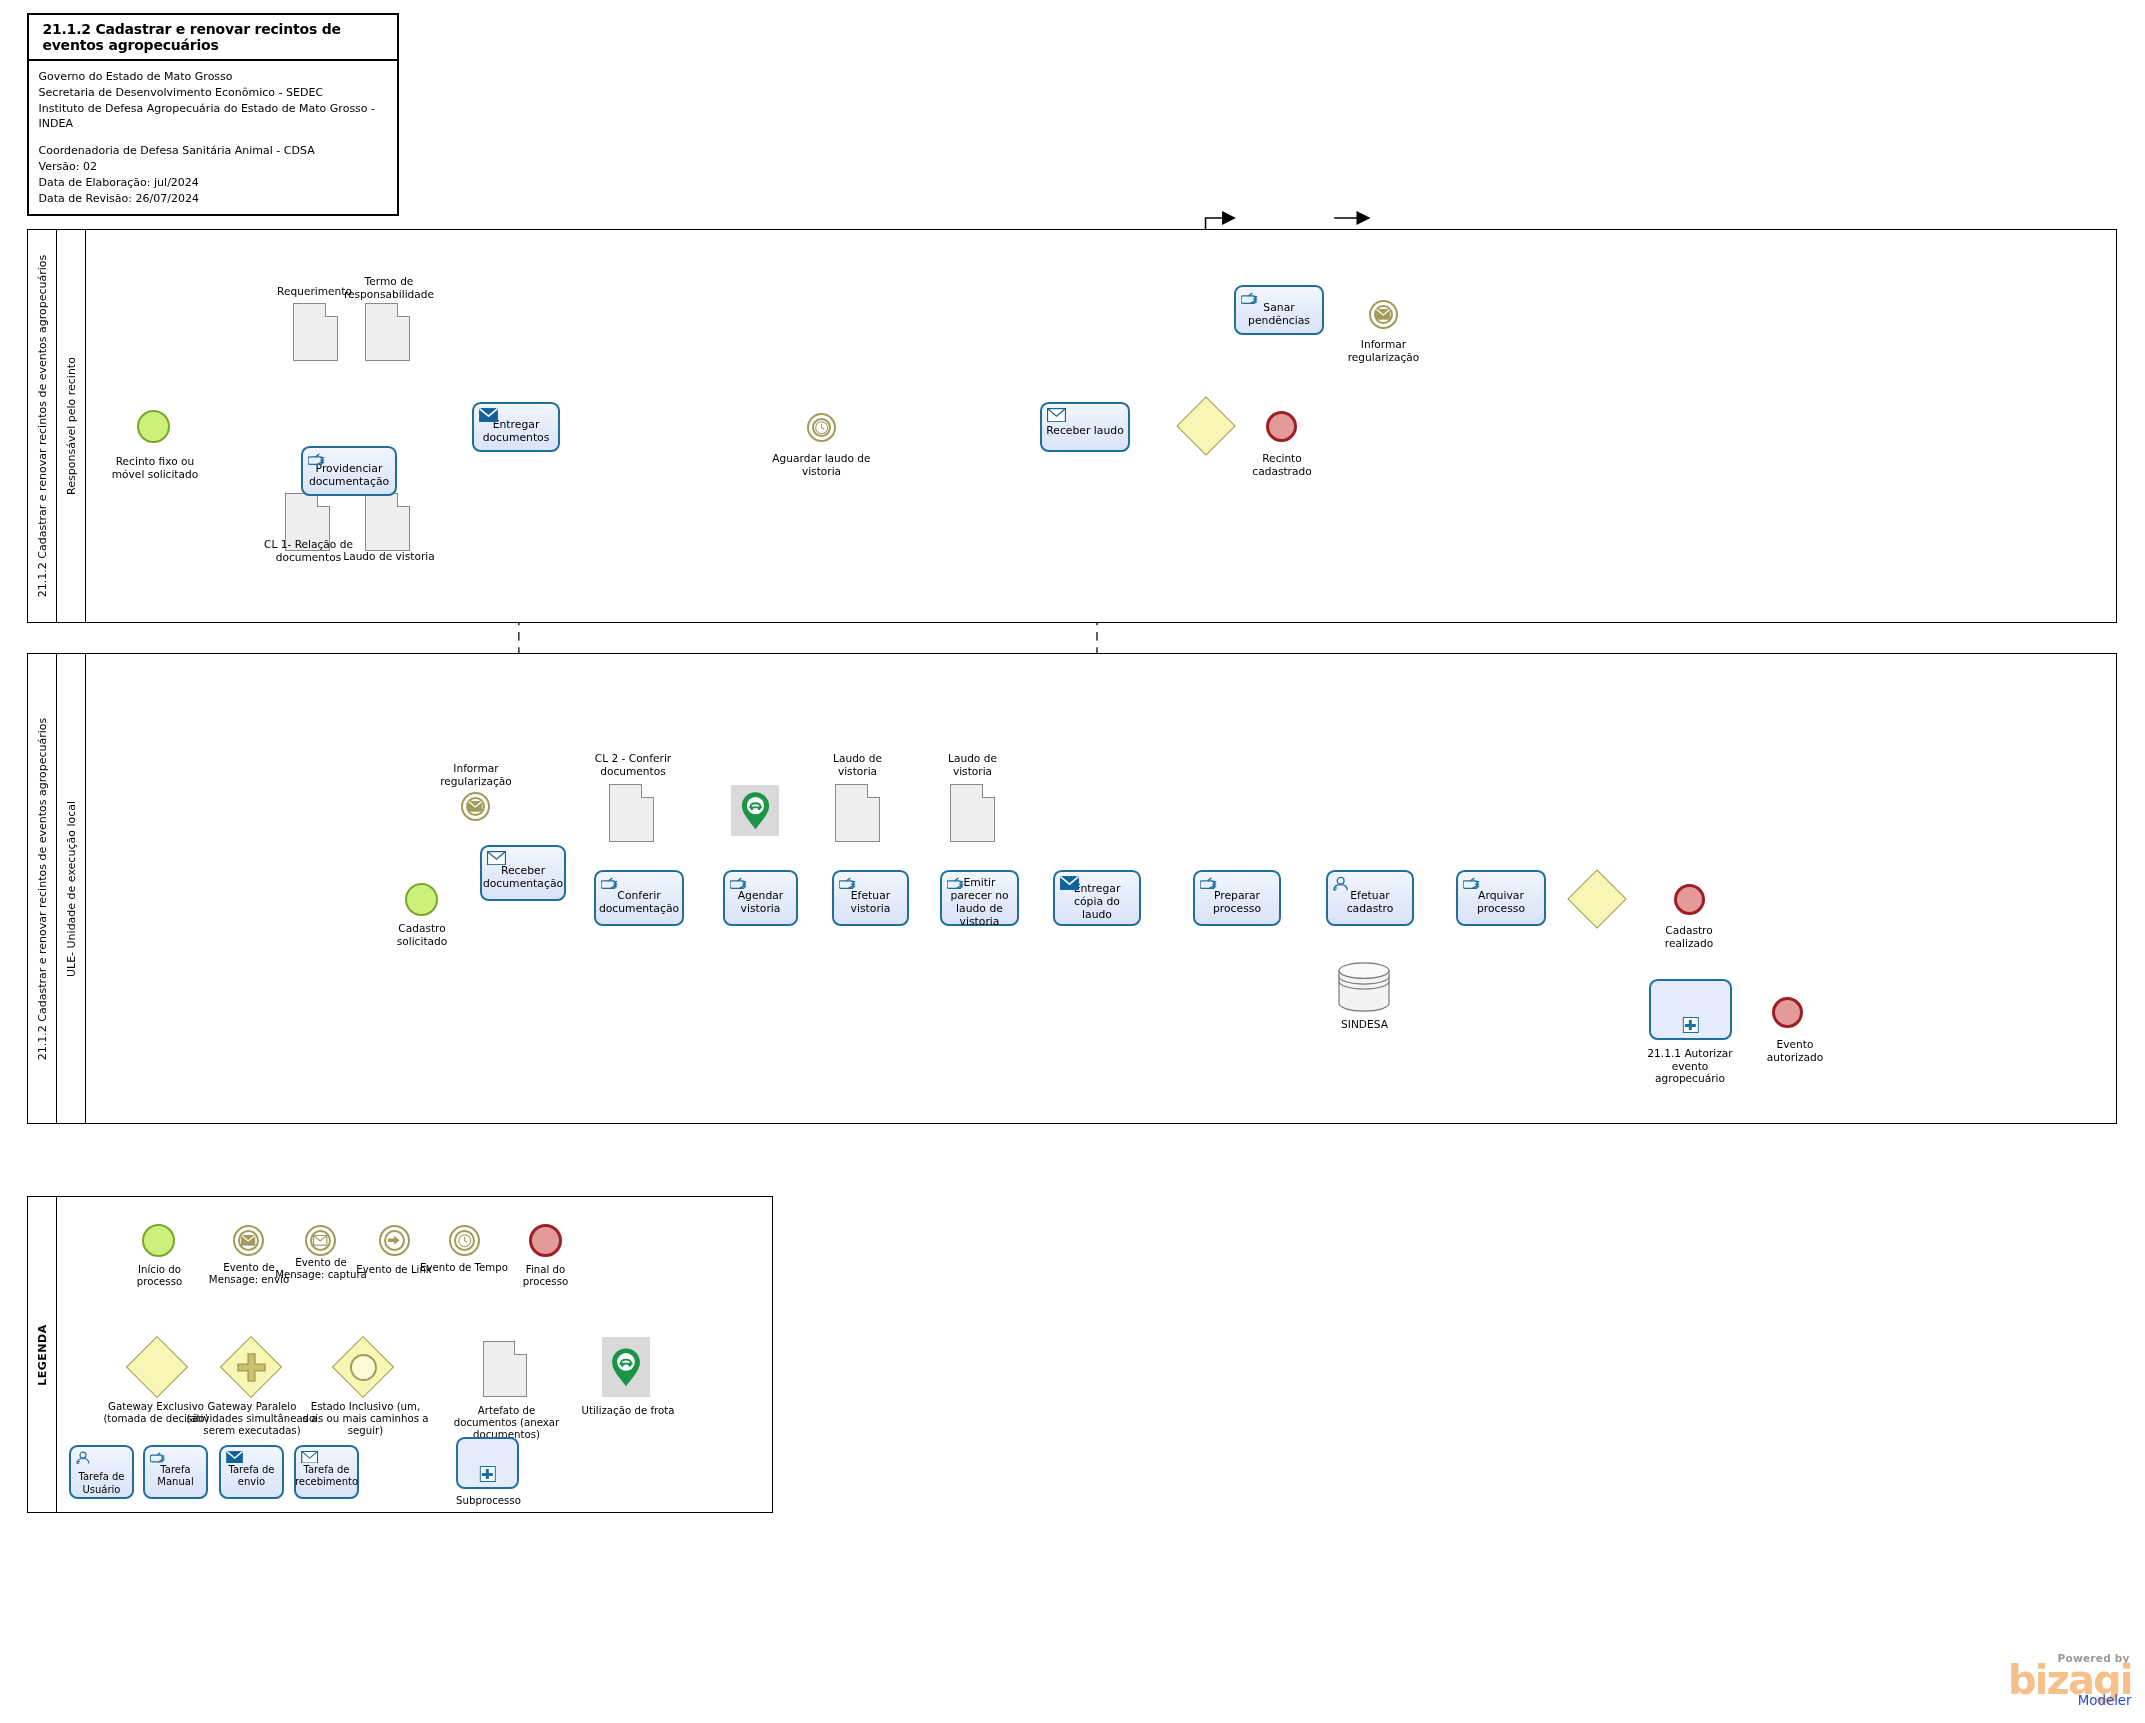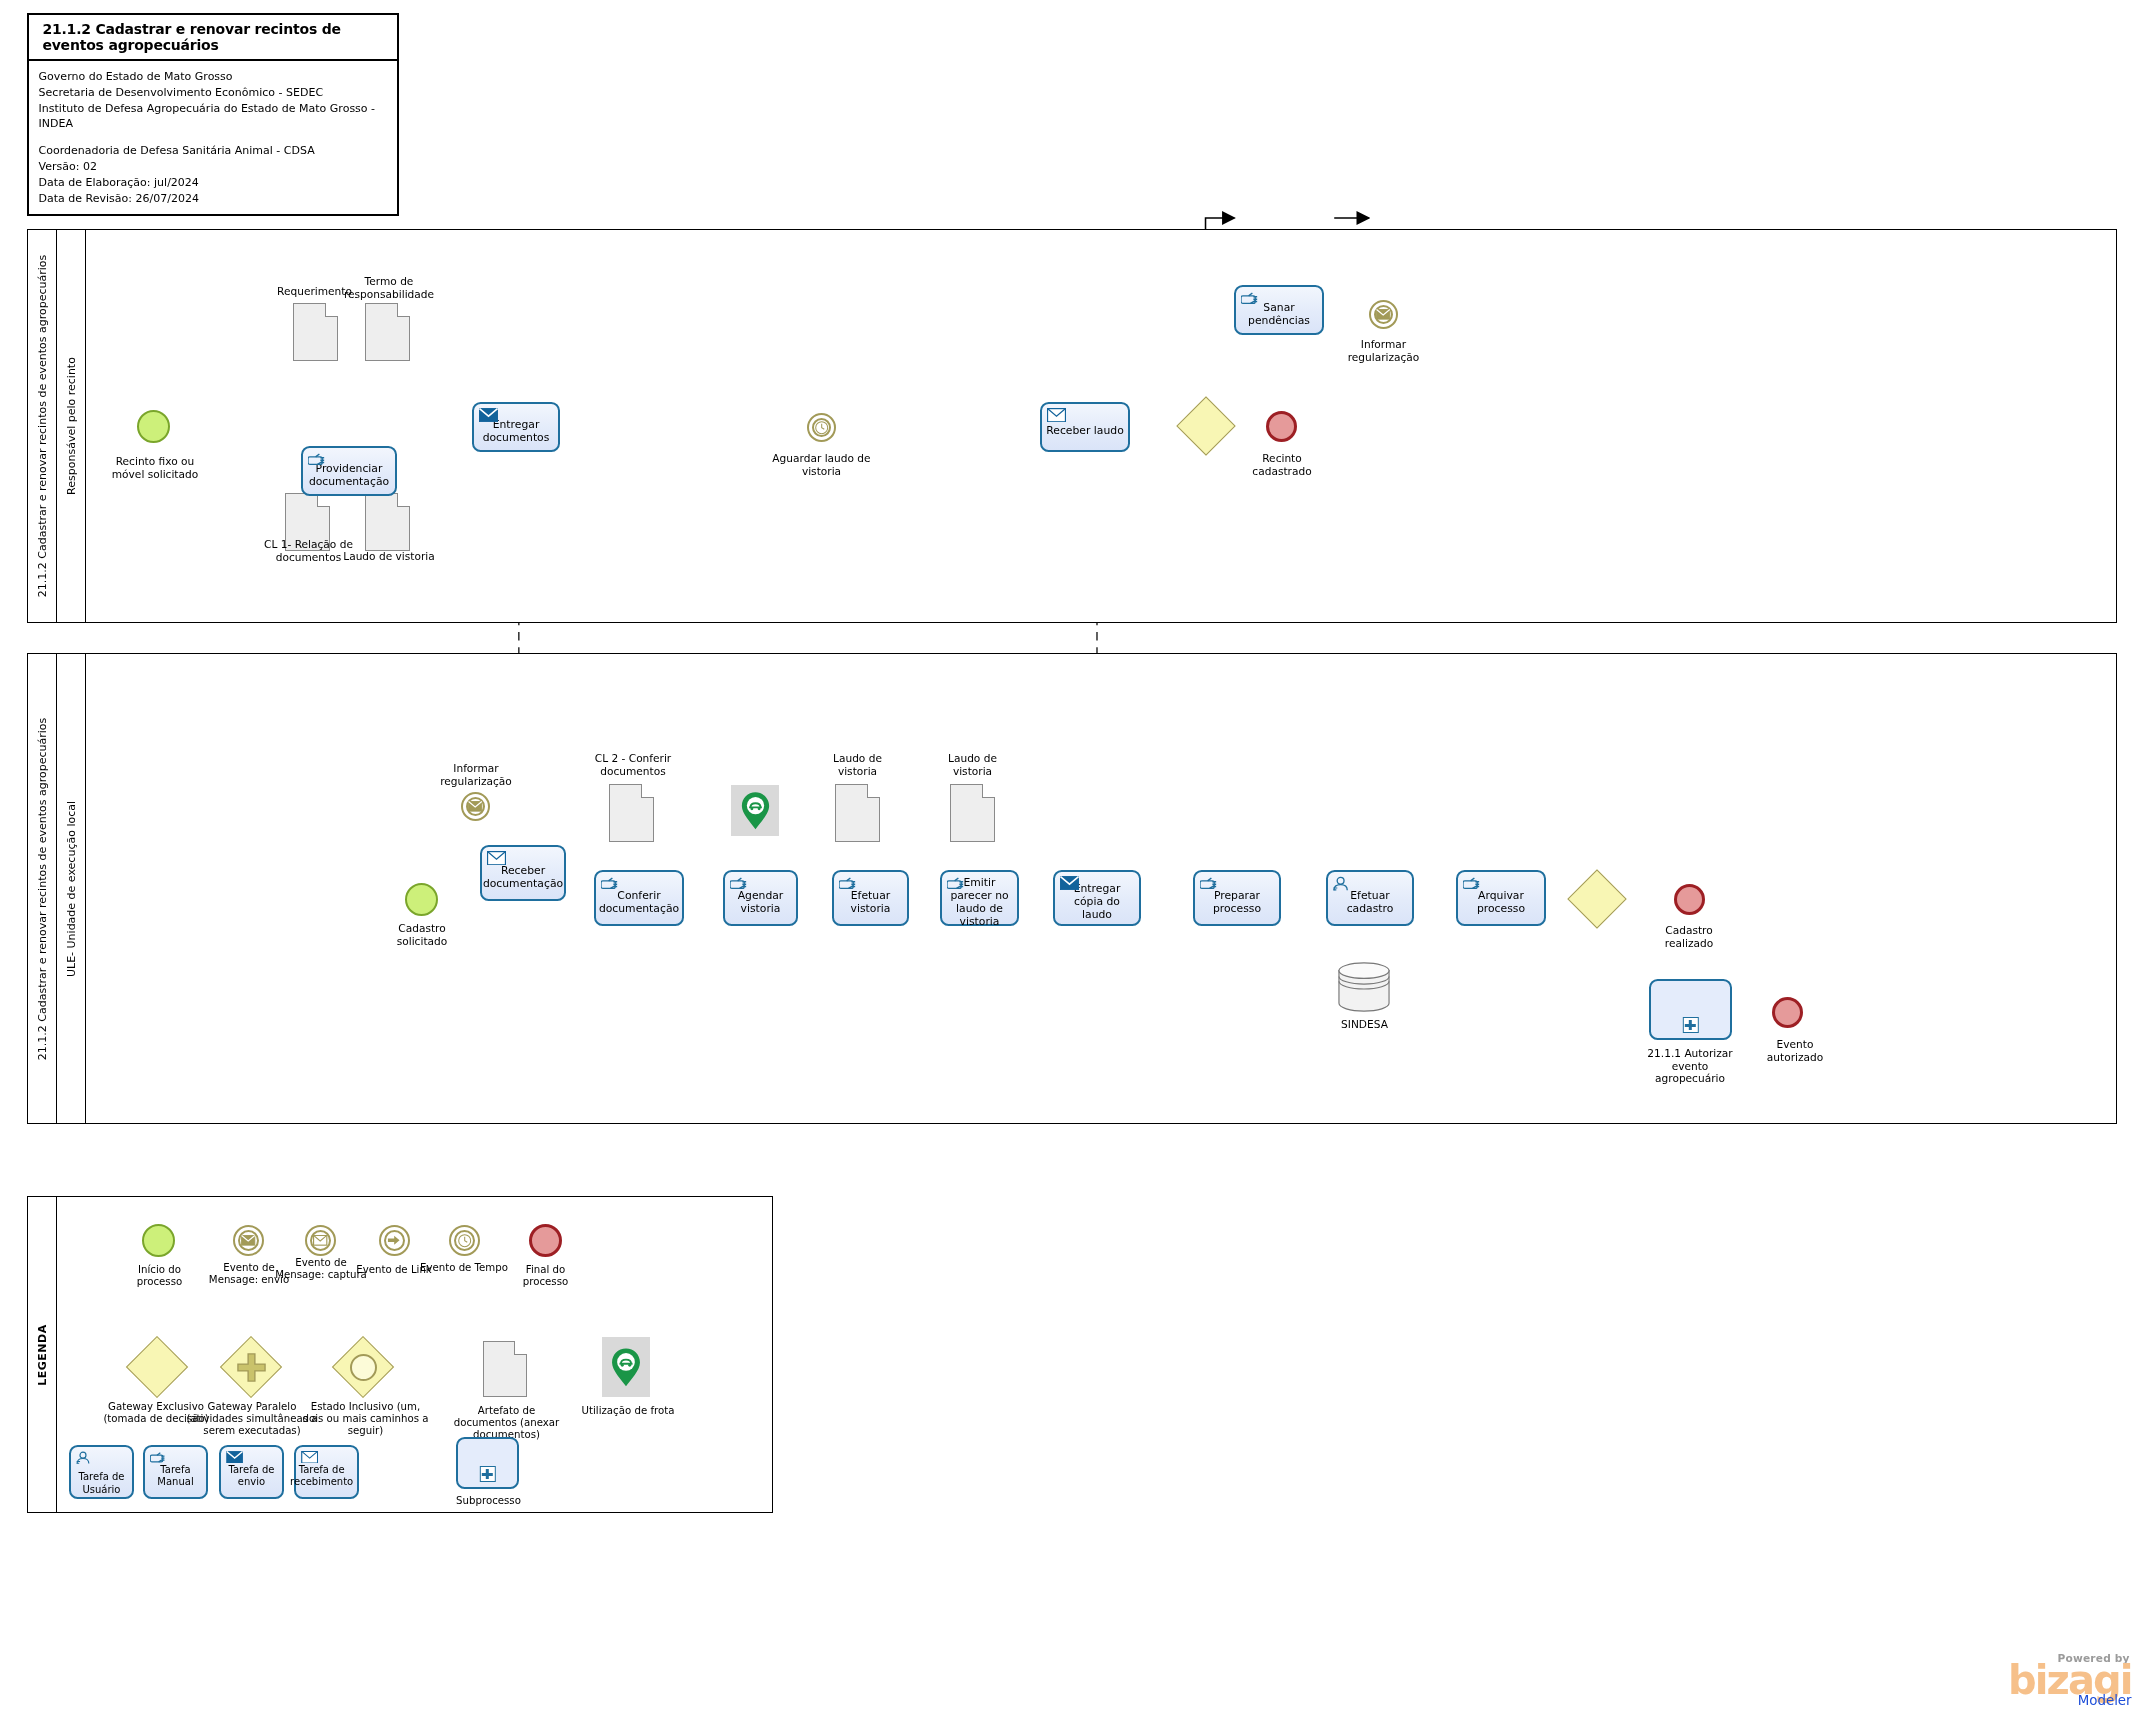--- a/index.html
+++ b/index.html
@@ -534,21 +534,21 @@
     <div class="abs task" style="left:191px;top:248px;width:65px;height:54px;font-size:10px;padding-top:11.5px;">
       <span class="ico">
         <svg viewBox="0 0 20 15" width="17.3" height="12.5">
           <rect x="0.5" y="0.5" width="19" height="14" fill="#12639b" stroke="#12639b"></rect>
           <path d="M0.5,0.5 L10,8.5 L19.5,0.5" fill="none" stroke="#fff" stroke-width="1.6"></path>
         </svg>
       </span>
       <span>Tarefa de envio</span>
     </div>
 
-    <div class="abs task" style="left:266px;top:248px;width:65px;height:54px;font-size:10px;padding-top:11.5px;justify-content:flex-end;">
+    <div class="abs task" style="left:266px;top:248px;width:65px;height:54px;font-size:10px;padding-top:11.5px;">
       <span class="ico">
         <svg viewBox="0 0 20 15" width="17.3" height="12.5">
           <rect x="0.5" y="0.5" width="19" height="14" fill="#fff" stroke="#12639b" stroke-width="1.4"></rect>
           <path d="M0.5,0.5 L10,8.5 L19.5,0.5" fill="none" stroke="#12639b" stroke-width="1.3"></path>
         </svg>
       </span>
       <span>Tarefa de recebimento</span>
     </div>
 
     <div class="abs subproc" style="left:428px;top:240px;width:63px;height:52px;">

